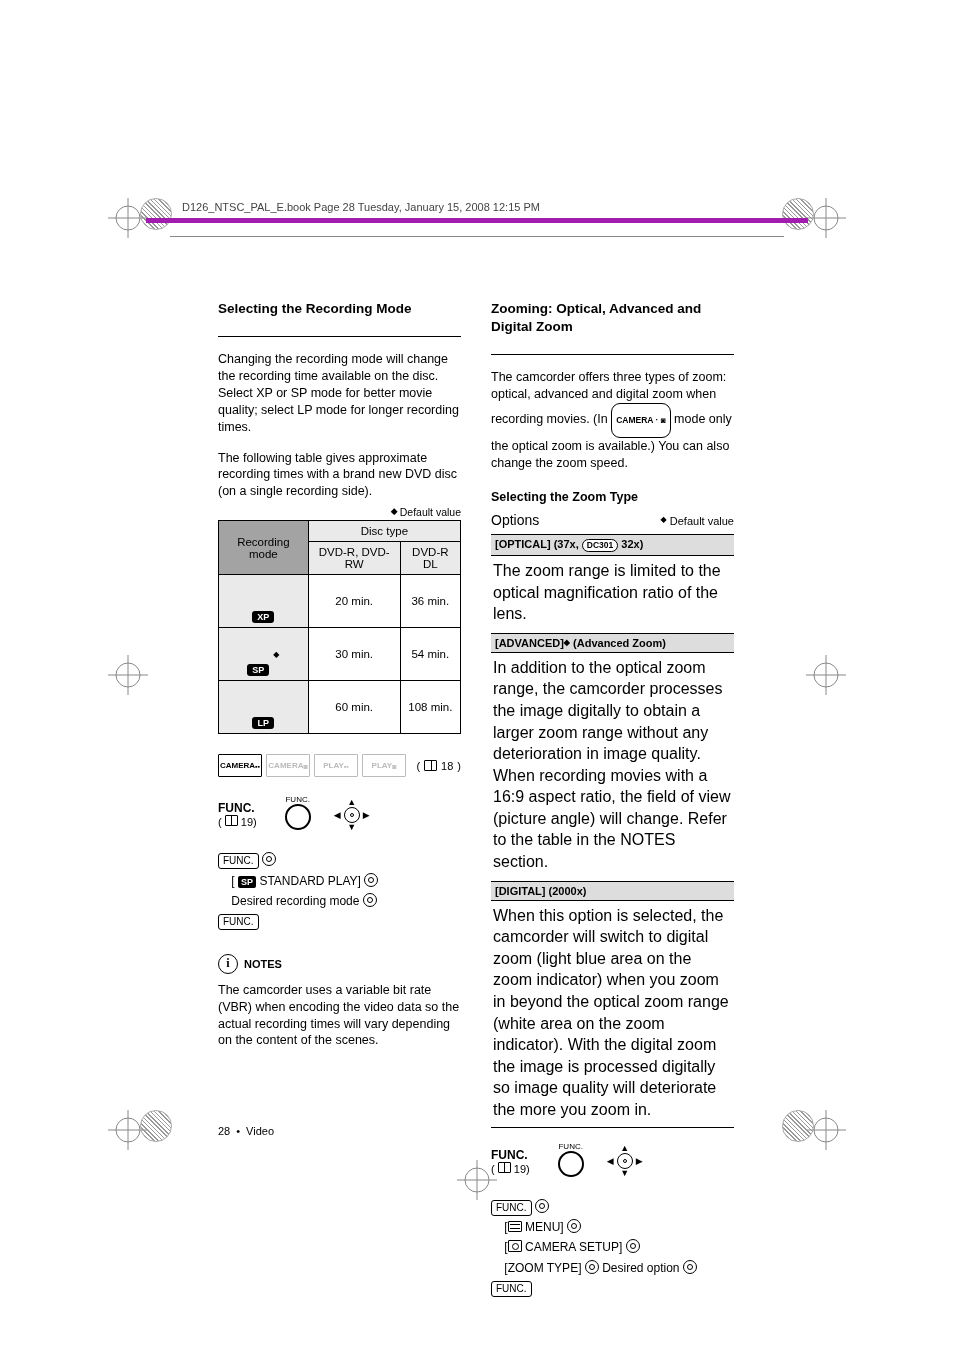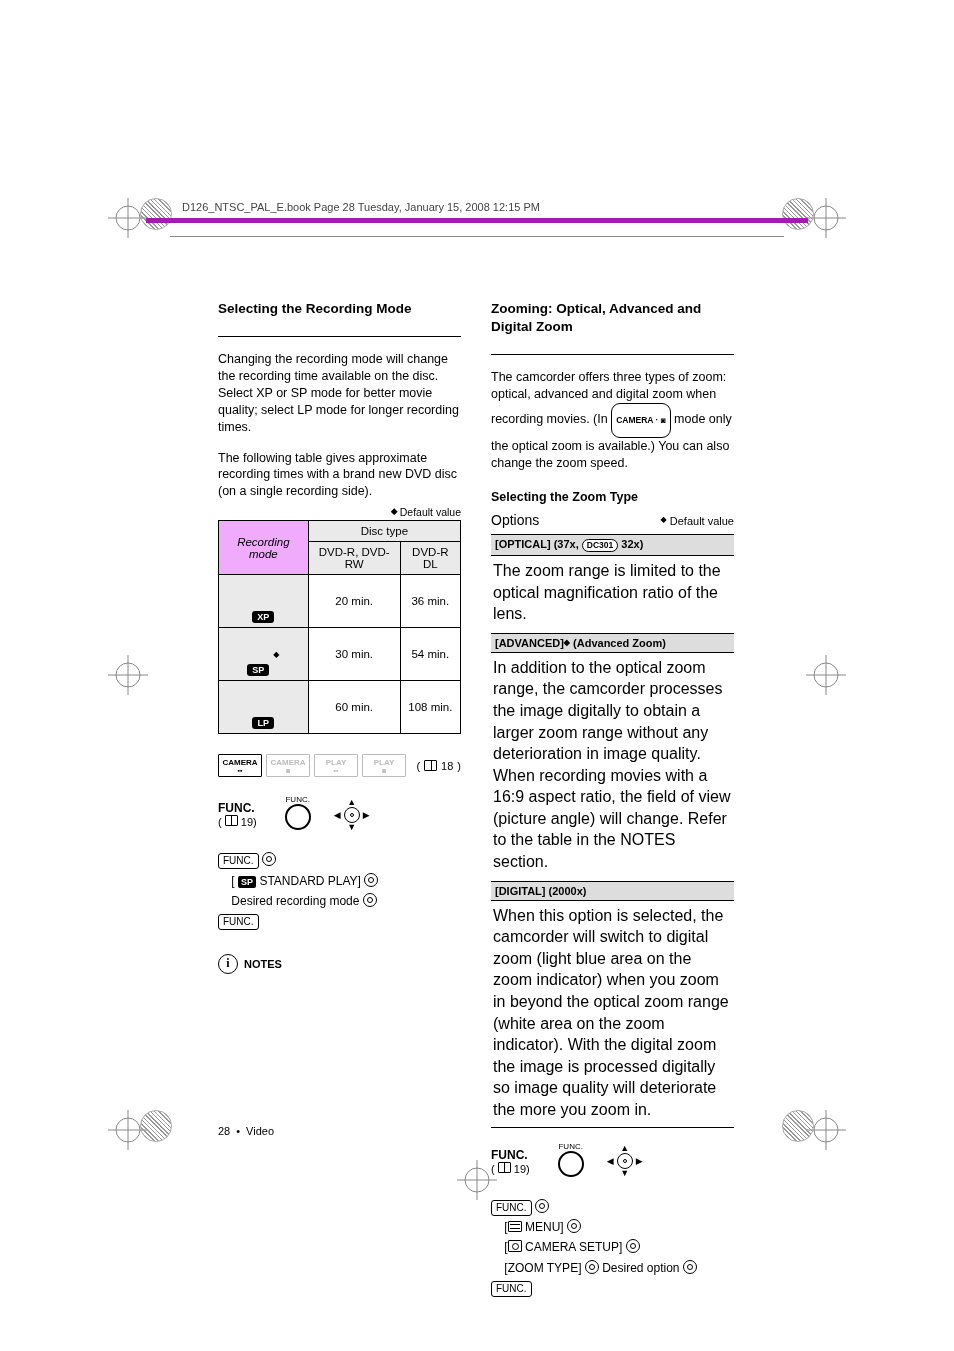--- a/index.html
+++ b/index.html
@@ -76,21 +76,21 @@
     font-size: 11.5px;
   }
   table.rec th, table.rec td {
     border: 1px solid #000;
     padding: 4px 4px;
     text-align: center;
     background: #eaeaea;
     font-weight: normal;
   }
   table.rec th { font-family: Arial; }
-  table.rec .rm { background: #f0abfc; font-style: italic; }
+  table.rec .rm { background: #a3a3a3; }
   table.rec td.val { background: #fff; }
   .mode-chip {
     display: inline-block;
     background: #000;
     color: #fff;
     border-radius: 3px;
     font-size: 9px;
     font-weight: bold;
     padding: 1px 4px;
     min-width: 14px;
@@ -111,21 +111,21 @@
     border: 1px solid #000;
     border-radius: 1px;
     padding: 1px 2px 0 2px;
     font-size: 8px;
     font-weight: bold;
     text-align: center;
     line-height: 1;
     width: 38px;
     height: 20px;
     display: flex;
-    flex-direction: column;
+    flex-direction: row;
     justify-content: center;
     align-items: center;
   }
   .badge.inactive { color: #bbb; border-color: #bbb; }
   .mini-icon { font-size: 7px; line-height: 1; }
   .pgref { margin-left: auto; display:inline-flex; align-items:center; gap:4px;}
   .book-icon { width:11px; height:9px; border:1px solid #000; border-radius:1px; position:relative; display:inline-block;}
   .book-icon::after{content:"";position:absolute;left:50%;top:0;bottom:0;width:1px;background:#000;}
 
   .func-row {
@@ -398,20 +398,21 @@
       <span class="ring"></span><br>
       &nbsp;&nbsp;&nbsp;&nbsp;<span>Desired recording mode</span>
       <span class="ring"></span><br>
       <span class="btn-outline">FUNC.</span>
     </div>
 
     <div class="notes-head">
       <span class="i">i</span>
       <span>NOTES</span>
     </div>
+    <p class="body" style="margin-top:8px">The camcorder uses a variable bit rate (VBR) when encoding the video data so the actual recording times will vary depending on the content of the scenes.</p>
   </div>
 
   <div class="col">
     <h2 class="topic">Zooming: Optical, Advanced and Digital Zoom</h2>
     <p class="body">
       <span>The camcorder offers three types of zoom: optical, advanced and digital zoom when recording movies. (In</span>
       <span class="camera-pill"><span>CAMERA ·</span> <span style="font-size:8px">◙</span></span>
       <span>mode only the optical zoom is available.) You can also change the zoom speed.</span>
     </p>
 

